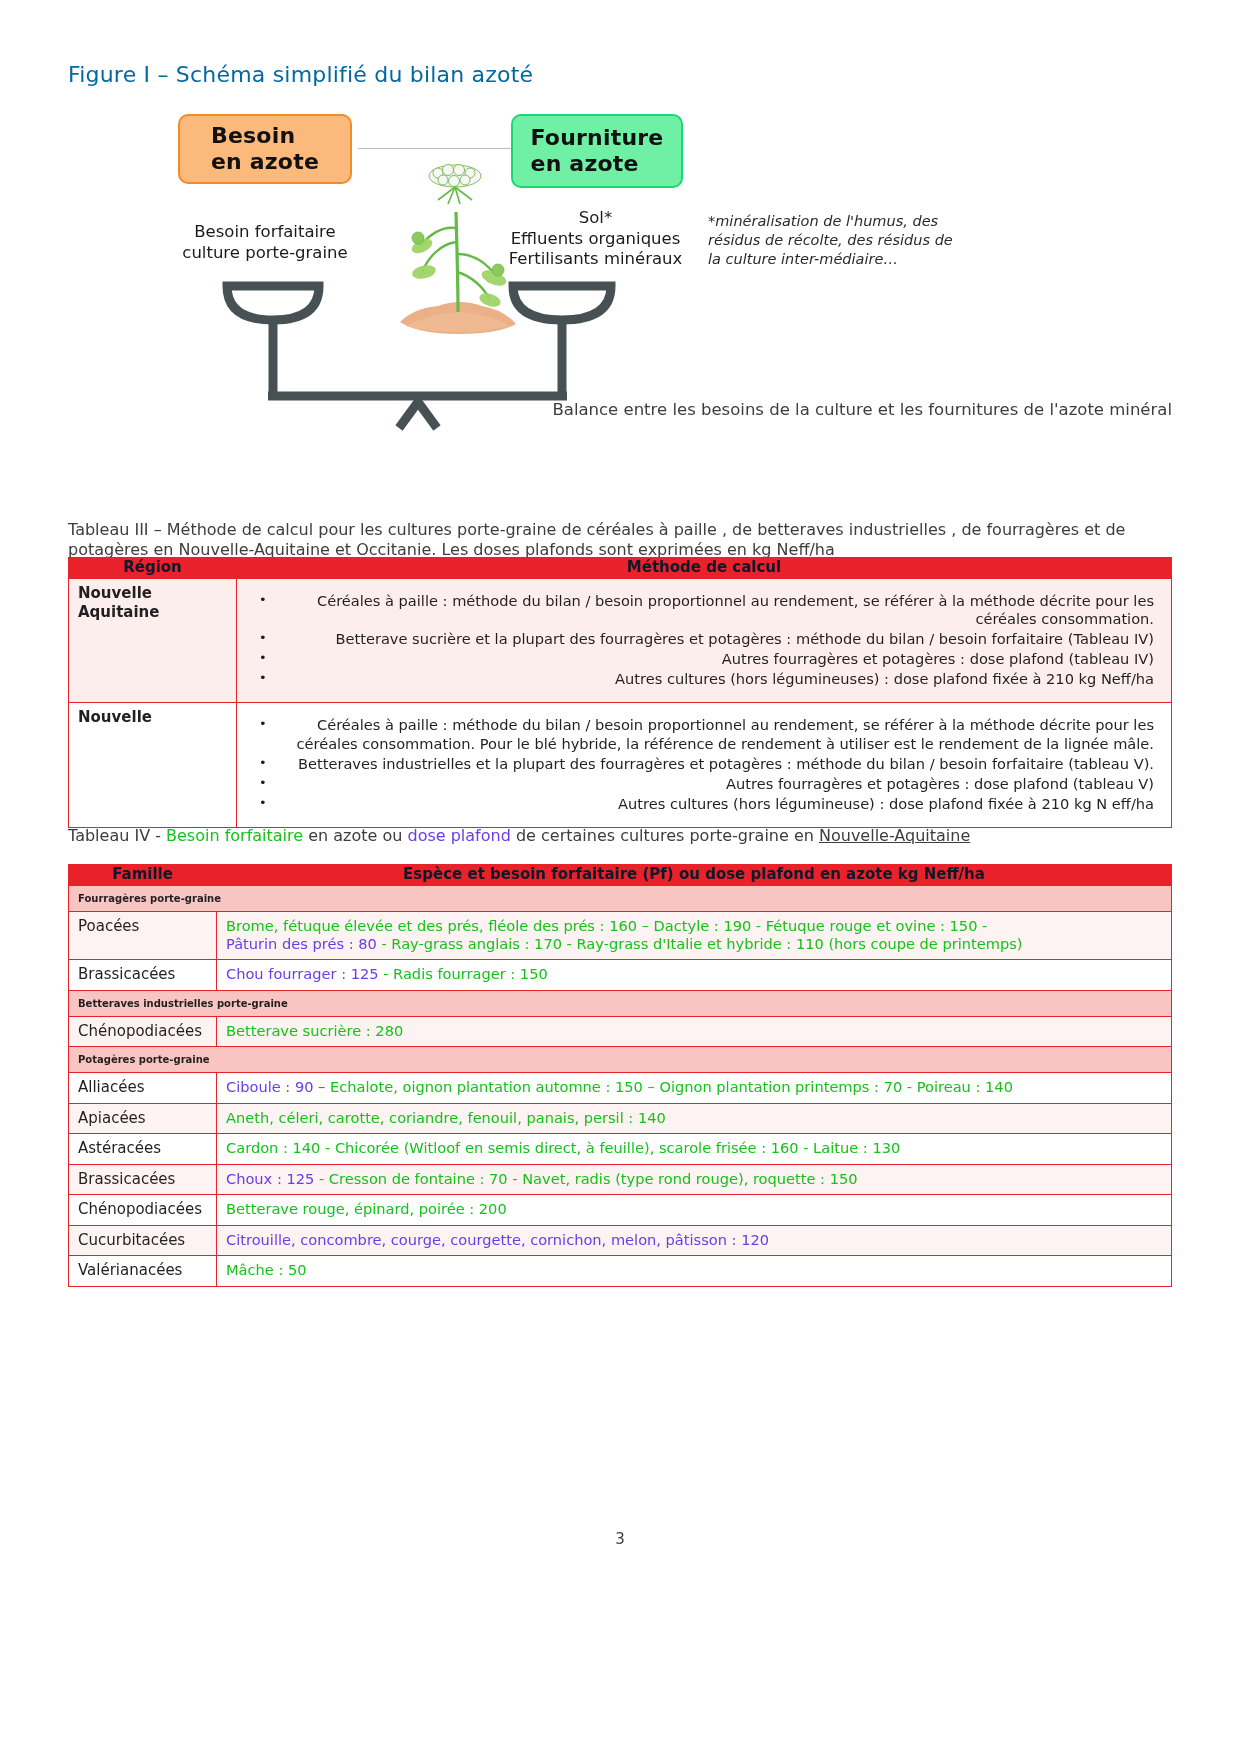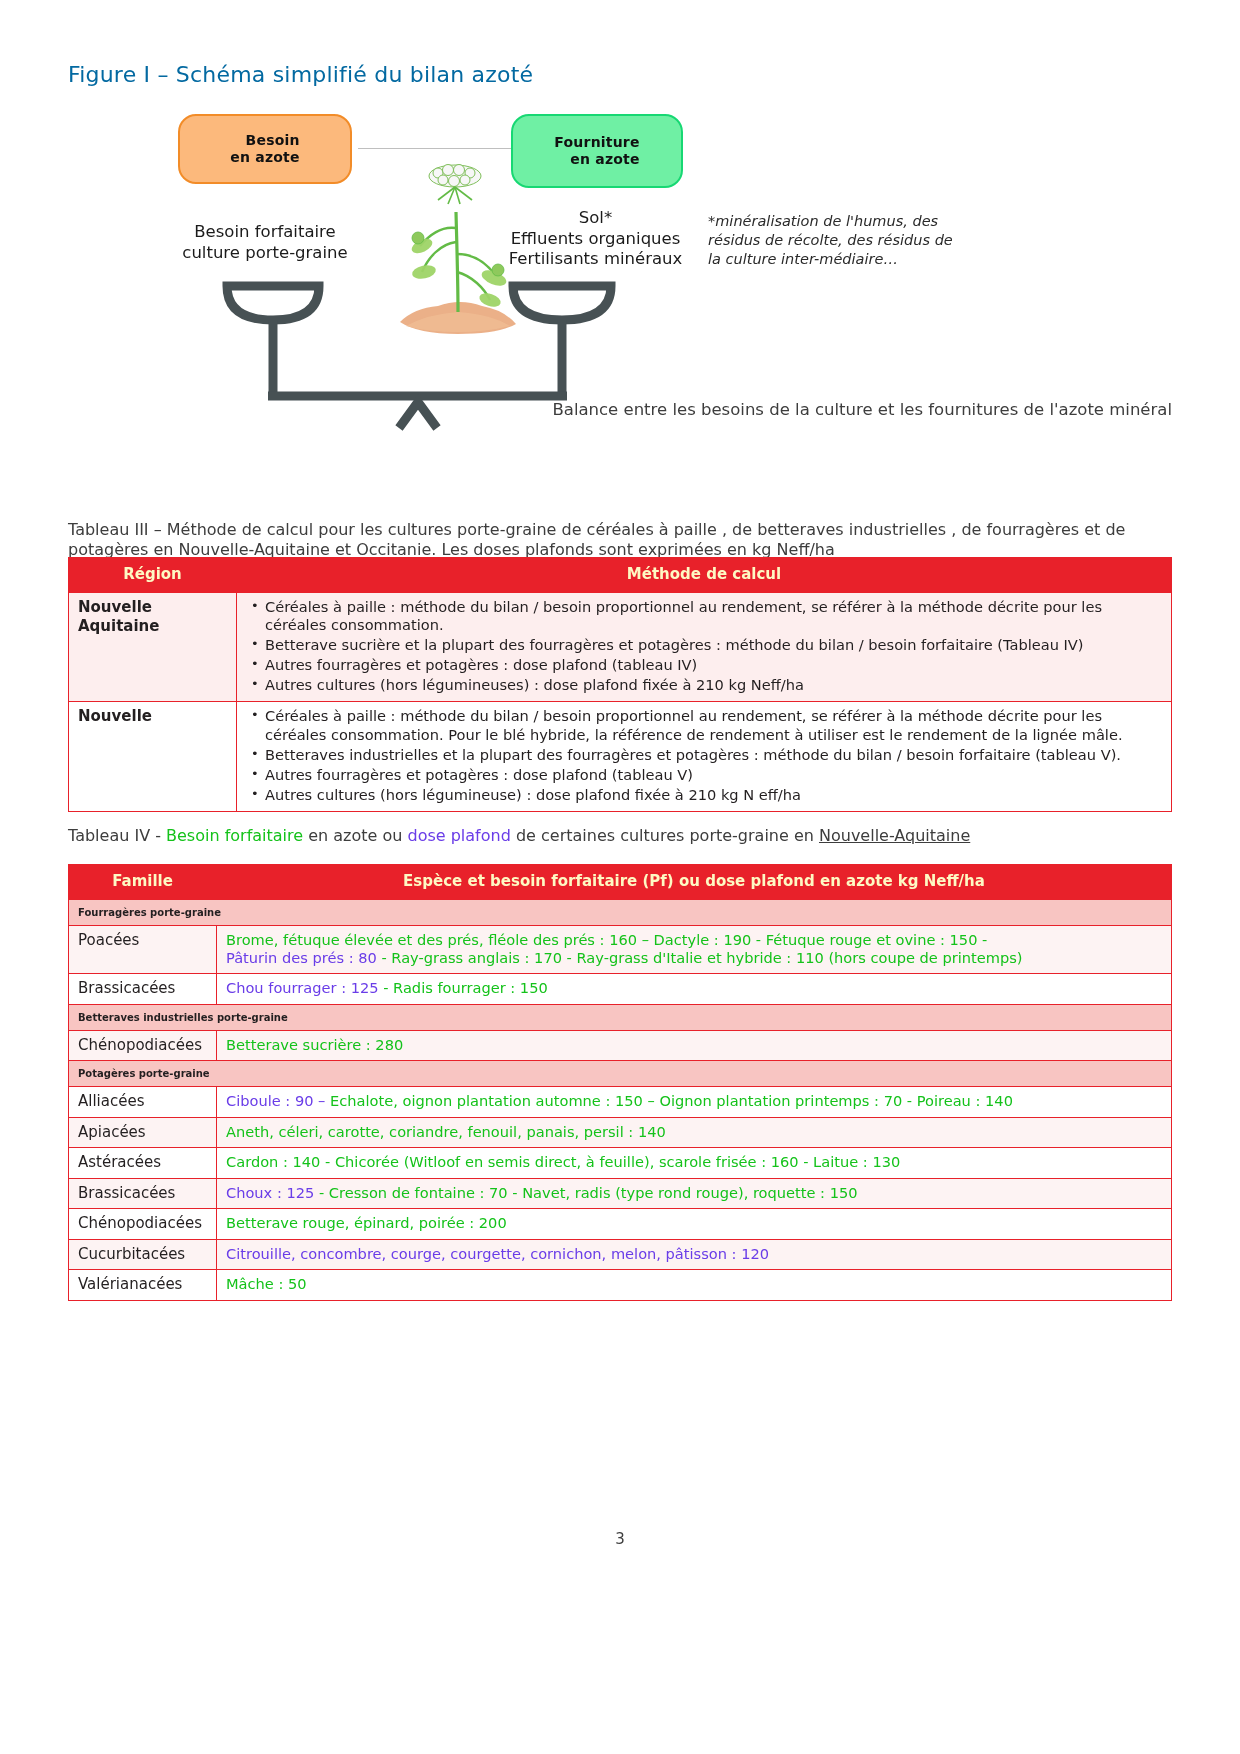--- a/index.html
+++ b/index.html
@@ -36,27 +36,27 @@
   
   .figure {
     position: absolute;
     left: 68px;
     top: 100px;
     width: 1104px;
     height: 330px;
   }
   .pill {
     position: absolute;
-    border-radius: 18px;
+    border-radius: 10px;
     display: flex;
     align-items: center;
     justify-content: center;
-    text-align: right;
+    text-align: left;
     font-weight: bold;
-    font-size: 14px;
+    font-size: 22px;
     line-height: 1.2;
     letter-spacing: 0.2px;
     color: #111;
   }
   .pill-besoin {
     left: 110px;
     top: 14px;
     width: 170px;
     height: 66px;
     background: #fcb97c;
@@ -156,43 +156,44 @@
   }
   table.doc th, table.doc td {
     border: 1.6px solid #e8212a;
     vertical-align: top;
     padding: 5px 9px;
     font-size: 14.6px;
     line-height: 1.3;
   }
   table.doc thead th {
     background: #e8212a;
-    color: #fef9c3;
+    color: #0f172a;
     font-weight: bold;
     font-size: 15px;
-    padding: 7px 9px;
+    padding: 0 9px;
     border-color: #e8212a;
   }
   thead th.col-left { border-right: 1.4px solid #ffffff; }
 
   
   #tab3 { top: 557px; }
   #tab3 .c1 { width: 168px; }
   #tab3 td.region {
     font-weight: bold;
     font-size: 15px;
     background: #fdeeee;
     margin-left: 48px;
   }
   #tab3 td.body { background: #fdeeee; }
   #tab3 tr.alt td { background: #ffffff; }
   ul.bul {
-    margin: 0;
+    margin: 8px;
     padding-left: 19px;
     list-style: none;
+    text-align: right;
   }
   ul.bul li {
     position: relative;
     padding-left: 0;
     margin: 0 0 1px 0;
   }
   ul.bul li:before {
     content: "\2022";
     position: absolute;
     left: -14px;

